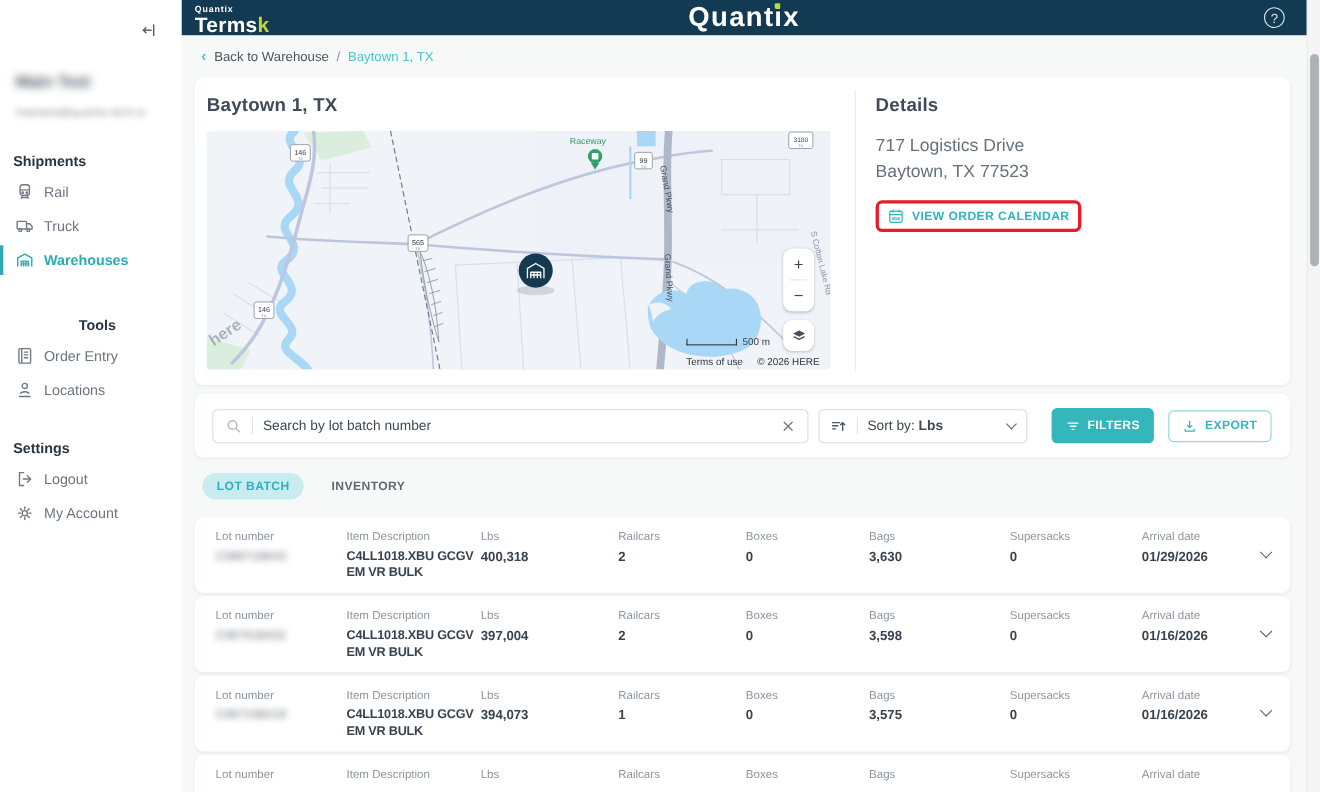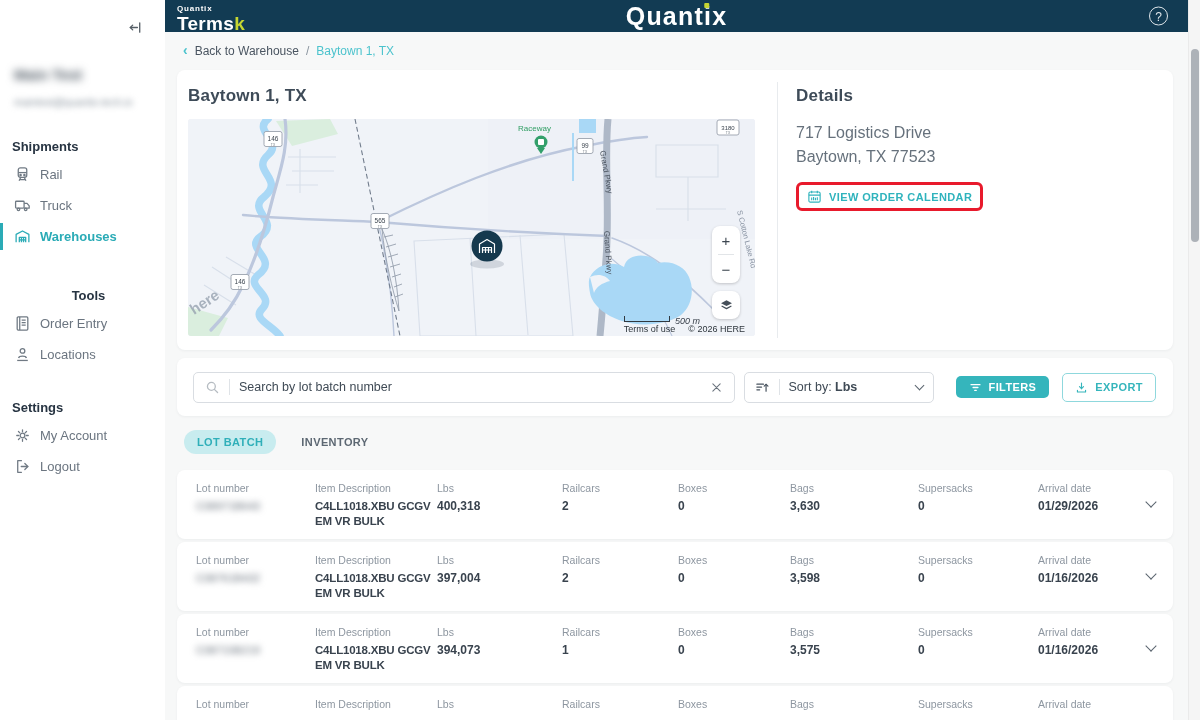--- a/index.html
+++ b/index.html
@@ -53,37 +53,37 @@
   .wh-right { flex:1; padding:16px 0 0 18px; }
   .addr { margin-top:15px; font-size:16px; color:#66717c; line-height:1.5; }
   .cal-highlight { display:inline-flex; margin-top:13px; border:3px solid #e81a2c; border-radius:6px; padding:4px 8px; }
   .cal-link { display:flex; align-items:center; gap:7px; background:none; border:none; color:#2fb3bd; font-size:11px; font-weight:bold; letter-spacing:.4px; cursor:pointer; font-family:inherit; }
 
   
   .map-zoom { position:absolute; right:15px; top:107px; width:28px; height:57px; background:#fff; border-radius:8px; box-shadow:0 1px 3px rgba(0,0,0,.2); display:flex; flex-direction:column; align-items:center; }
   .map-zoom button { flex:1; width:100%; border:none; background:none; font-size:15px; color:#3c4650; cursor:pointer; line-height:1; }
   .map-zoom .zdiv { width:16px; height:1px; background:#e2e5e8; }
   .map-layers { position:absolute; right:15px; top:172px; width:28px; height:28px; background:#fff; border:none; border-radius:8px; box-shadow:0 1px 3px rgba(0,0,0,.2); cursor:pointer; display:flex; align-items:center; justify-content:center; }
-  .map-scale { position:absolute; right:55px; bottom:10px; display:flex; align-items:flex-start; gap:5px;font-style:italic; }
+  .map-scale { position:absolute; right:55px; bottom:20px; display:flex; align-items:center; gap:5px; }
   .scale-bracket { width:46px; height:6px; border-left:1.5px solid #30383f; border-right:1.5px solid #30383f; border-bottom:1.5px solid #30383f; }
   .scale-label { font-size:9px; color:#3a424c; }
   .map-attrib { position:absolute; right:10px; bottom:2px; display:flex; gap:13px; font-size:9px; color:#2e363d; }
   .map-attrib .terms { cursor:pointer; }
 
   
   .search-strip { margin-top:8px; height:58px; display:flex; align-items:center; padding:0 17px 0 16px; gap:9px; }
   .search-box { flex:1; height:31px; border:1px solid #d9dde2; border-radius:5px; background:#fff; display:flex; align-items:center; padding:0 11px; gap:9px; }
   .search-box input { flex:1; border:none; outline:none; font-size:12.5px; color:#3f4a55; font-family:Liberation Sans, sans-serif; background:transparent; }
   .search-box input::placeholder { color:#3f4a55; opacity:1; }
   .vdiv { width:1px; height:16px; background:#dfe3e7; }
   .clear-btn { background:none; border:none; cursor:pointer; display:flex; }
   .sort-box { width:190px; height:31px; border:1px solid #d9dde2; border-radius:5px; background:#fff; display:flex; align-items:center; padding:0 10px; gap:9px; cursor:pointer; flex-shrink:0; }
   .sort-text { flex:1; font-size:12.5px; color:#3f4a55; white-space:nowrap; }
   .chev { width:7px; height:7px; border-right:1.5px solid #5a646e; border-bottom:1.5px solid #5a646e; transform:rotate(45deg); margin-top:-4px; }
-  .btn-filters { margin-left:13px; height:22px; padding:0 13px; background:#35b5bc; border:none; border-radius:5px; color:#fff; font-size:11px; font-weight:bold; letter-spacing:.4px; display:flex; align-items:center; gap:7px; cursor:pointer; font-family:inherit; flex-shrink:0; }
+  .btn-filters { margin-left:13px; height:32px; padding:0 13px; background:#35b5bc; border:none; border-radius:5px; color:#fff; font-size:11px; font-weight:bold; letter-spacing:.4px; display:flex; align-items:center; gap:7px; cursor:pointer; font-family:inherit; flex-shrink:0; }
   .btn-export { margin-left:4px; height:29px; padding:0 12px; background:#fff; border:1px solid #8fd8dd; border-radius:5px; color:#35b5bc; font-size:11px; font-weight:bold; letter-spacing:.4px; display:flex; align-items:center; gap:7px; cursor:pointer; font-family:inherit; flex-shrink:0; }
 
   
   .tabs { margin-top:14px; display:flex; align-items:center; gap:25px; padding-left:7px; }
   .tab-pill { background:#c8ecef; color:#2fafb9; font-size:11px; font-weight:bold; letter-spacing:.4px; padding:6px 13px; border-radius:13px; cursor:pointer; }
   .tab-plain { color:#5d6873; font-size:11px; font-weight:bold; letter-spacing:.4px; cursor:pointer; }
 
   
   .rows { margin-top:16px; display:flex; flex-direction:column; gap:3px; }
   .lot-row { height:69px; position:relative; display:grid; grid-template-columns:119px 122px 125px 116px 112px 128px 120px 1fr; padding:12px 40px 0 19px; }
@@ -179,36 +179,36 @@
           </svg>
       </span>
       <span>Locations</span>
     </div>
   </div>
 
   <div class="nav-section sec-settings">
     <div class="nav-title">Settings</div>
     <div class="nav-item">
       <span class="nicon">
-        <svg viewBox="0 0 16 16" fill="none" stroke="#707a84" stroke-width="1.2" stroke-linecap="round">
-            <circle cx="8" cy="8" r="2.2"></circle>
-            <path d="M8 2.6v1.8M8 11.6v1.8M2.6 8h1.8M11.6 8h1.8M4.2 4.2l1.3 1.3M10.5 10.5l1.3 1.3M11.8 4.2l-1.3 1.3M5.5 10.5l-1.3 1.3"></path>
-          </svg>
-      </span>
-      <span>My Account</span>
-    </div>
-    <div class="nav-item">
-      <span class="nicon">
         <svg viewBox="0 0 16 16" fill="none" stroke="#707a84" stroke-width="1.2" stroke-linecap="round" stroke-linejoin="round">
             <path d="M7 2.5H3.5v11H7"></path>
             <path d="M10.2 5.2L13 8l-2.8 2.8"></path>
             <path d="M13 8H6.8"></path>
           </svg>
       </span>
       <span>Logout</span>
+    </div>
+    <div class="nav-item">
+      <span class="nicon">
+        <svg viewBox="0 0 16 16" fill="none" stroke="#707a84" stroke-width="1.2" stroke-linecap="round">
+            <circle cx="8" cy="8" r="2.2"></circle>
+            <path d="M8 2.6v1.8M8 11.6v1.8M2.6 8h1.8M11.6 8h1.8M4.2 4.2l1.3 1.3M10.5 10.5l1.3 1.3M11.8 4.2l-1.3 1.3M5.5 10.5l-1.3 1.3"></path>
+          </svg>
+      </span>
+      <span>My Account</span>
     </div>
   </div>
 </aside>
 
 <div class="main">
 
   <header class="topbar">
     <div class="brand">
       <span class="brand-small">Quantix</span>
       <span class="brand-main"><span>Terms</span><span class="brand-accent">k</span></span>

